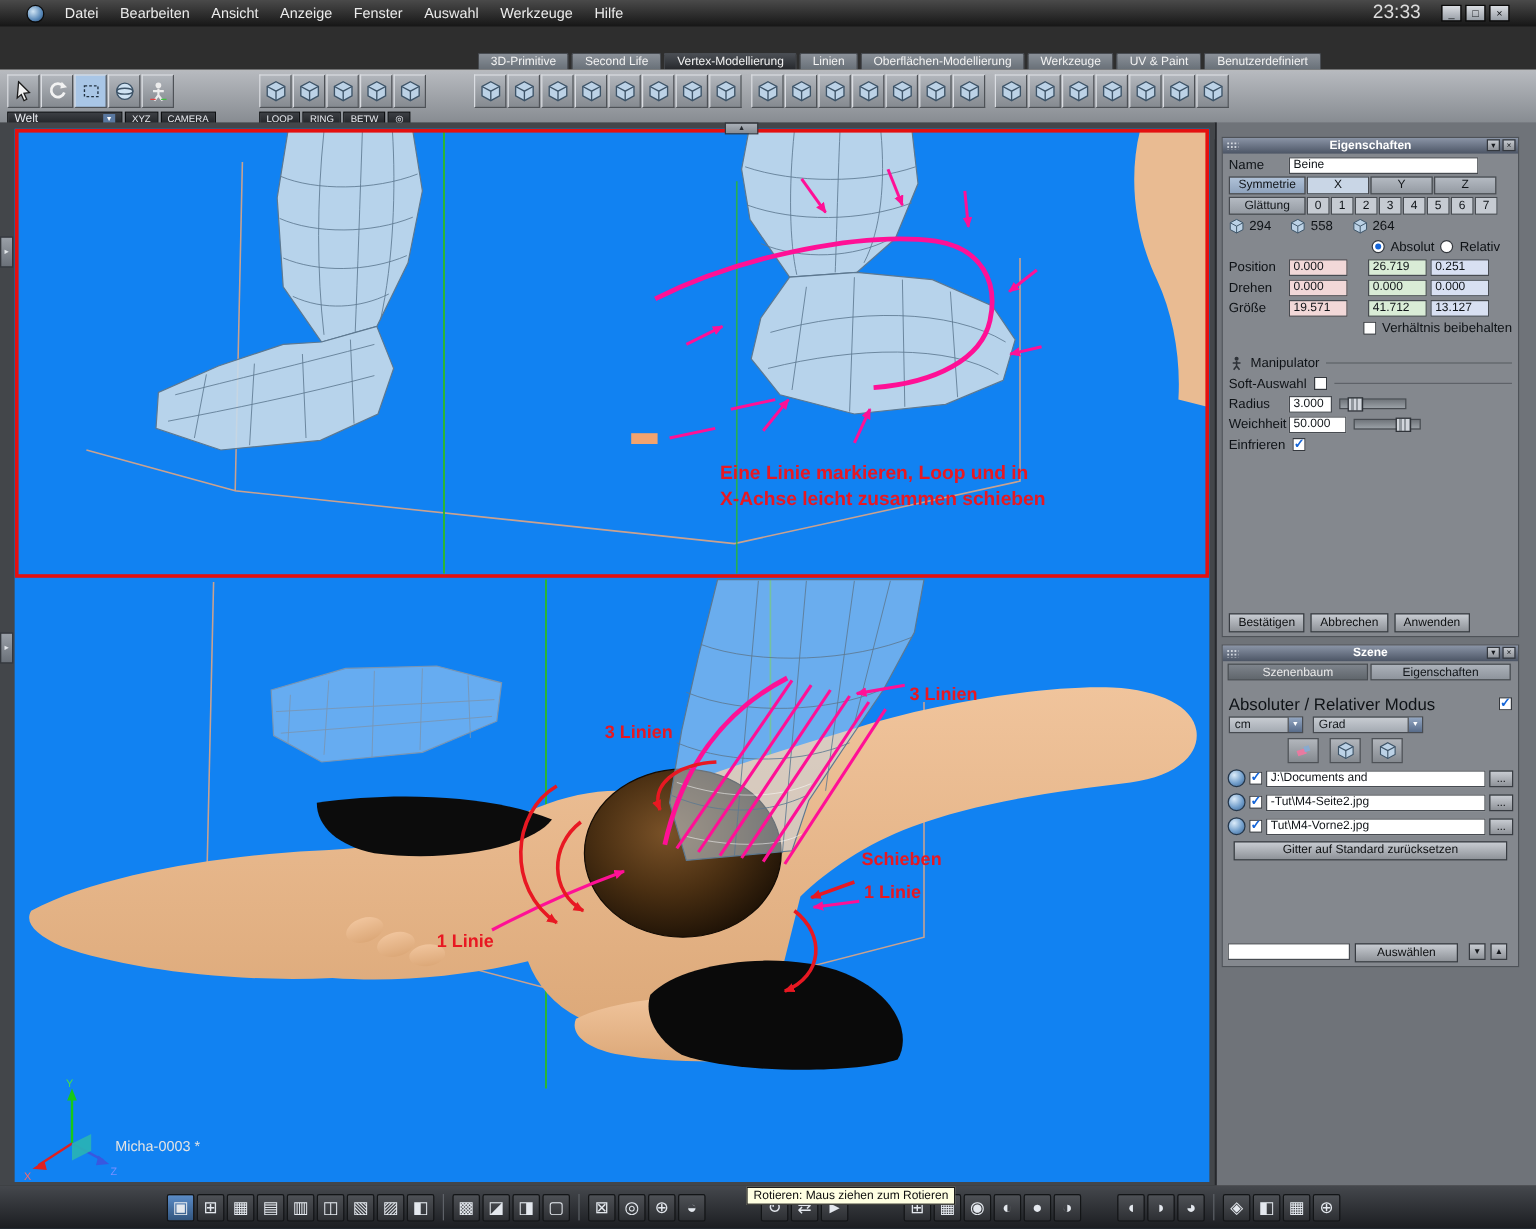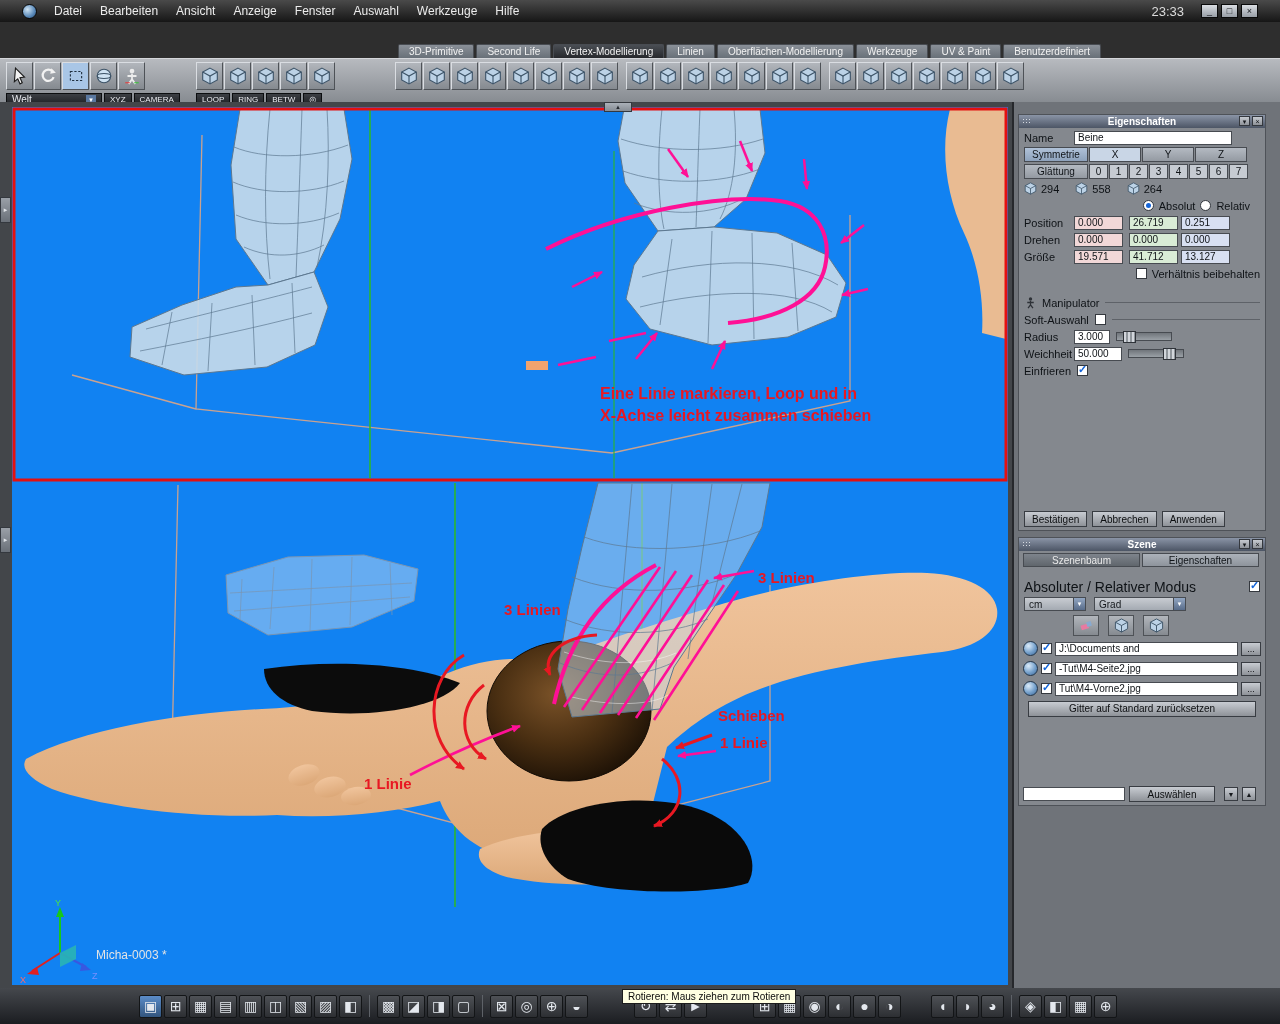--- a/index.html
+++ b/index.html
@@ -4,31 +4,31 @@
 <style>
   *{box-sizing:border-box;margin:0;padding:0;user-select:none}
   html,body{width:1280px;height:1024px;overflow:hidden}
   body{font-family:"Liberation Sans",sans-serif;background:#2e2e2e}
   .app{position:relative;width:1280px;height:1024px;background:#2e2e2e;overflow:hidden}
 
   
   .menubar{position:absolute;top:0;left:0;right:0;height:22px;display:flex;align-items:center;background:linear-gradient(#4a4a4a,#161616);padding:0 22px;z-index:10}
   .logo{width:15px;height:15px;border-radius:50%;background:radial-gradient(circle at 35% 35%,#cfe4f4,#5888b8 60%,#28486e);border:1px solid #0a0a0a;margin-right:8px}
   .mitem{color:#ececec;font-size:12px;padding:0 9px;height:22px;line-height:22px;cursor:default}
-  .clock{margin-left:auto;color:#dcdcdc;font-size:13px;margin-right:14px}
+  .clock{margin-left:auto;color:#dcdcdc;font-size:16px;margin-right:14px}
   .wbtn{width:17px;height:14px;background:linear-gradient(#dadde2,#989ea6);border:1px solid #0a0a0a;font-size:9px;line-height:12px;text-align:center;color:#15181c;margin-left:3px}
 
   
   .ribbon{position:absolute;top:22px;left:0;right:0;height:80px;background:#2e2e2e}
   .tabstrip{display:flex;align-items:flex-end;height:36px;padding-left:398px;background:#2e2e2e}
   .rtab{font-size:10px;color:#f2f2f2;background:linear-gradient(#8a9098,#687078);padding:0 10px;height:14px;line-height:14px;margin-right:2px;border:1px solid #484c52;border-bottom:none;border-radius:2px 2px 0 0;white-space:nowrap}
   .rtab.active{background:linear-gradient(#4a4e54,#26282c)}
   .toolarea{position:relative;height:58px;background:linear-gradient(#b7babf,#787d83);border-top:1px solid #d4d6da}
   .tgroup{position:absolute;top:3px}
-  .g1{left:6px}.g2{left:196px}.gm{left:395px;display:flex;align-items:flex-start}
+  .g1{left:6px}.g2{left:216px}.gm{left:395px;display:flex;align-items:flex-start}
   .irow{display:flex}
   .brow{display:flex;margin-top:3px;align-items:center}
   .tbtn{width:27px;height:28px;display:flex;align-items:center;justify-content:center;background:linear-gradient(#b2b6bc,#858a90);border:1px solid;border-color:#dadde2 #4e5257 #4e5257 #dadde2;margin-right:1px}
   .tbtn.sel{background:#a9c6e6}
   .tbtn svg{width:18px;height:18px}
   .tsep{width:7px}
   .dk{background:linear-gradient(#3c3f44,#1d1f23);color:#e9ebf0;font-size:8px;height:13px;display:flex;align-items:center;padding:0 5px;border:1px solid #0b0d0f;margin-right:2px;white-space:nowrap}
   .welt{width:96px;justify-content:space-between;font-size:10px}
   .da-sm{background:#5a78a0;width:10px;height:10px;font-size:6px;display:flex;align-items:center;justify-content:center;margin-left:4px;color:#fff}
 
@@ -47,21 +47,21 @@
   .ptitle{height:13px;background:linear-gradient(#8a94a6,#4c5565);color:#fff;font-size:10px;font-weight:bold;text-align:center;line-height:13px;position:relative}
   .grip{position:absolute;left:3px;top:3px;width:10px;height:7px;background-image:radial-gradient(#d4d9e0 30%,transparent 32%);background-size:3px 3px}
   .tbtns{position:absolute;right:2px;top:1px;display:flex}
   .tb{width:11px;height:10px;background:linear-gradient(#c6cad0,#8e9298);border:1px solid #34383e;font-size:7px;line-height:9px;text-align:center;color:#15181c;font-weight:normal;margin-left:2px}
   .prow{display:flex;align-items:center;margin:2px 5px;height:15px;font-size:11px;color:#0e1216}
   .lab{width:50px;flex-shrink:0}
   .fld{height:14px;border:1px solid #474b51;background:#fff;font-size:10px;padding:0 3px;font-family:"Liberation Sans",sans-serif;color:#101418}
   input.fld{outline:none}
   .wname{width:158px}
   .cellX{width:49px;background:#f2d8d8}
-  .cellY{width:49px;background:#d9ecd6;margin-left:6px}
+  .cellY{width:49px;background:#d9ecd6;margin-left:17px}
   .cellZ{width:49px;background:#d8e0f2;margin-left:3px}
   .seg{height:15px;border:1px solid #474b51;background:linear-gradient(#b4bac2,#949aa2);font-size:10px;display:flex;align-items:center;justify-content:center;margin-right:1px;padding:0 4px;color:#101418}
   .segsym{width:64px;background:linear-gradient(#b0c2d8,#8ea2bc)}
   .segx{width:52px;background:#c9d6e6}
   .segax{width:52px}
   .segg{width:64px}
   .cellg{width:19px;height:15px;border:1px solid #474b51;background:#c6cbd2;font-size:10px;display:flex;align-items:center;justify-content:center;margin-right:1px;color:#101418}
   .cnt{display:flex;align-items:center;margin-right:16px;font-size:11px}
   .cnt svg{width:13px;height:13px;margin-right:4px}
   .absrel{justify-content:flex-end;gap:5px;padding-right:10px}
@@ -84,21 +84,21 @@
   .ddcm{width:62px;margin-right:8px}
   .ddgrad{width:92px}
   .iconsrow{display:flex;gap:9px;margin:4px 0 4px 54px}
   .sibtn{width:26px;height:21px;display:flex;align-items:center;justify-content:center;background:linear-gradient(#b2b6bc,#858a90);border:1px solid #4e5257}
   .frow{display:flex;align-items:center;margin:3px 4px;gap:3px;height:17px}
   .sphi{width:15px;height:15px;border-radius:50%;background:radial-gradient(circle at 35% 30%,#dcecfa,#74a0cc 55%,#3a6494);border:1px solid #24364a;flex-shrink:0}
   .ffld{flex:1;min-width:0}
   .more{width:20px;height:14px;font-size:9px;justify-content:center;margin-right:0}
   .gbtn{margin:4px;justify-content:center}
   .scene-spacer{height:64px}
-  .srowsel{display:flex;gap:4px;margin:3px 4px;align-items:center}
+  .srowsel{display:flex;gap:4px;margin:3px 4px;align-items:flex-start}
   .selinput{width:102px}
   .selbtn{width:86px;justify-content:center}
   .mini{width:14px;height:14px;font-size:7px;display:flex;align-items:center;justify-content:center;background:linear-gradient(#c8ccd2,#8e9298);border:1px solid #383c42;color:#15181c}
   .dgdark{height:126px;background:#17181a;border:1px solid #060708;margin:2px 3px}
   .dgrow{display:flex;align-items:center;margin:3px 5px;font-size:10px;gap:5px;color:#0e1216;height:15px}
   .dddg{width:74px}
   .ball{width:12px;height:12px;border-radius:50%;background:radial-gradient(circle at 35% 30%,#eef0f4,#86909c 60%,#4a525c);border:1px solid #2e3238;margin-left:auto;margin-right:4px}
 
   
   .bottombar{position:absolute;left:0;right:0;bottom:0;height:36px;background:linear-gradient(#45484d,#1b1d21);display:flex;align-items:center;padding-left:138px}

